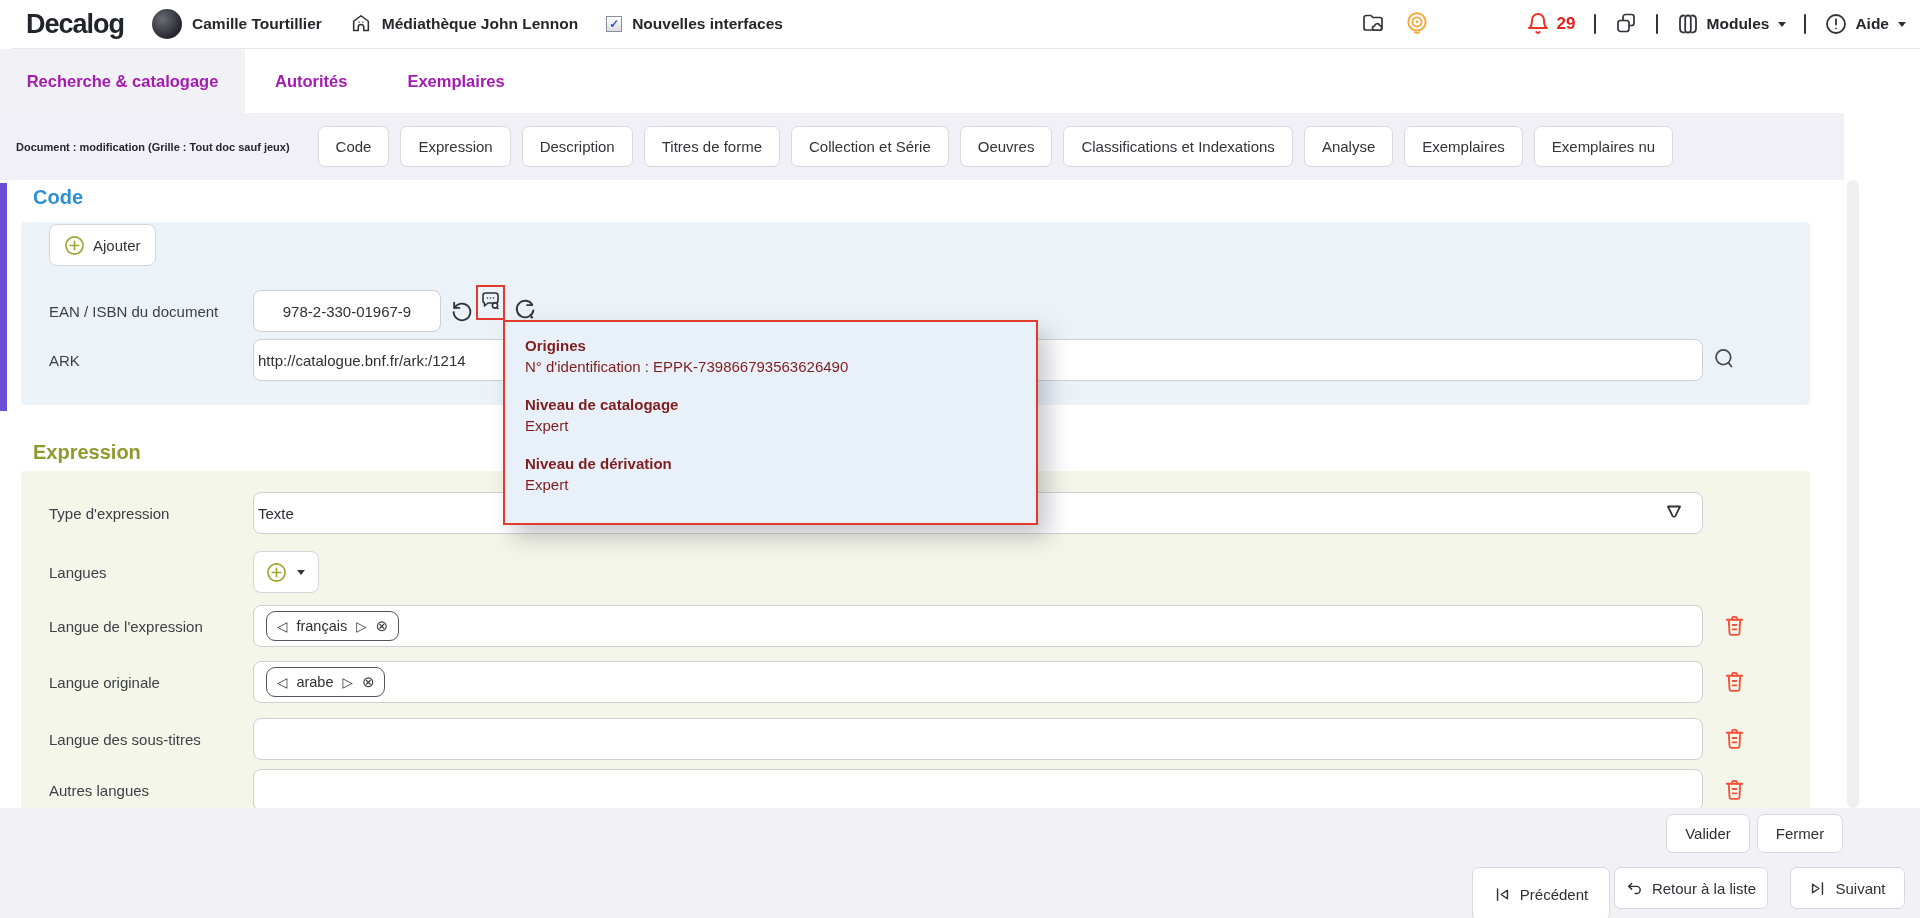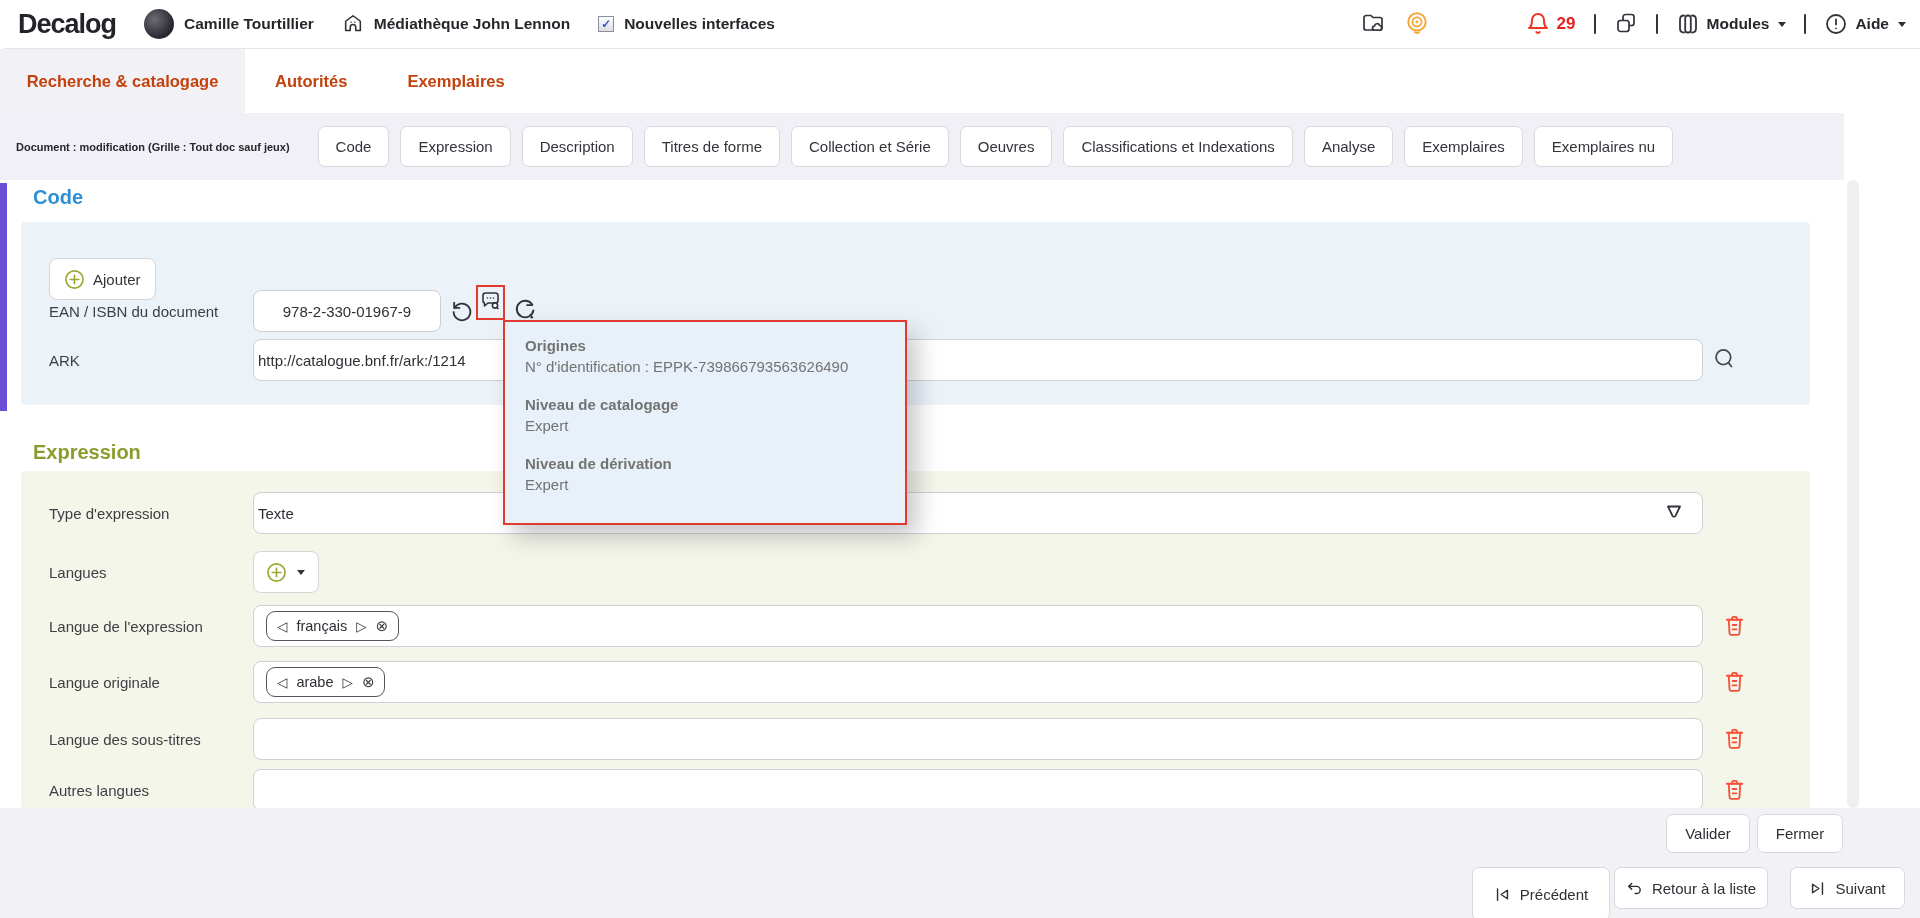--- a/index.html
+++ b/index.html
@@ -1,20 +1,20 @@
 <!DOCTYPE html>
 <html><head>
 <meta charset="utf-8">
 <style>
   html,body{margin:0;padding:0;background:#fff;}
   .screen{position:relative;width:1920px;height:918px;background:#fff;overflow:hidden;
           font-family:"Liberation Sans",sans-serif;color:#2f2f36;}
 
   
-  .topbar{position:absolute;top:0;left:4px;right:0;height:49px;background:#fff;
+  .topbar{position:absolute;top:0;left:12px;right:0;height:49px;background:#fff;
           border-bottom:1px solid #e6e6ea;display:flex;align-items:center;
           padding:0 14px;box-sizing:border-box;}
   .tb-left{display:flex;align-items:center;gap:28px;}
   .logo{font-size:27px;font-weight:800;color:#23232a;letter-spacing:-1px;}
   .tb-group{display:flex;align-items:center;gap:10px;}
   .tb-label{font-size:15.5px;font-weight:700;color:#26262c;white-space:nowrap;}
   .avatar{width:30px;height:30px;border-radius:50%;
           background:radial-gradient(circle at 35% 35%, #6b6b74, #26262e 70%);}
   .win-check{width:16px;height:16px;border:1px solid #8a8f9c;box-sizing:border-box;
              background:linear-gradient(#ffffff,#dcdce2);display:flex;align-items:center;
@@ -23,21 +23,21 @@
   .tb-divider{width:2px;height:20px;background:#33333b;border-radius:1px;}
   .noti-count{font-size:17px;font-weight:800;color:#e8211d;}
   .caret-down{width:0;height:0;border-left:4px solid transparent;border-right:4px solid transparent;
               border-top:5px solid #2f2f36;margin-left:2px;}
   .tb-spacer{width:60px;}
   .icon-btn{display:flex;align-items:center;gap:7px;background:none;border:none;padding:0;
             cursor:pointer;font-family:inherit;}
 
   
   .tabbar{position:absolute;top:49px;left:0;right:0;height:64px;background:#fff;display:flex;}
-  .tab{display:flex;align-items:center;color:#c2410c;font-weight:700;font-size:16.5px;
+  .tab{display:flex;align-items:center;color:#a21caf;font-weight:700;font-size:16.5px;
        padding:0 30px;cursor:pointer;white-space:nowrap;}
   .tab.active{background:#f2f2f6;width:245px;box-sizing:border-box;justify-content:center;padding:0;}
 
   
   .toolbar{position:absolute;top:113px;left:0;width:1844px;height:67px;background:#f0f0f6;
            display:flex;align-items:center;gap:11px;padding-left:16px;box-sizing:border-box;
            overflow:hidden;}
   .toolbar-title{font-weight:700;font-size:11px;color:#26262c;white-space:nowrap;margin-right:17px;}
   .chip-btn{height:41px;background:#fff;border:1px solid #d8d8de;border-radius:7px;padding:0 17px;
             font-size:15px;color:#33333a;white-space:nowrap;font-family:inherit;cursor:pointer;flex:none;}
@@ -64,23 +64,23 @@
 
   .chip{position:absolute;height:30px;border:1.5px solid #55555c;border-radius:9px;background:#fff;
         display:flex;align-items:center;gap:9px;padding:0 10px;font-size:14.5px;color:#2f2f36;
         box-sizing:border-box;}
   .chip-ctl{font-size:13.5px;color:#3a3a42;cursor:pointer;}
   .trash-btn{position:absolute;width:24px;height:26px;background:none;border:none;padding:0;cursor:pointer;}
 
   
   .red-box{position:absolute;left:476px;top:285px;width:29px;height:35px;border:2px solid #e23a2e;
            box-sizing:border-box;display:flex;align-items:center;justify-content:center;z-index:21;}
-  .tooltip{position:absolute;left:503px;top:320px;width:404px;height:205px;background:#e8f1f9;
+  .tooltip{position:absolute;left:503px;top:320px;width:535px;height:205px;background:#e8f1f9;
            border:2px solid #e23a2e;box-sizing:border-box;z-index:20;padding:13px 20px;
-           font-size:15px;line-height:21px;color:#737373;
+           font-size:15px;line-height:21px;color:#7f1d1d;
            box-shadow:10px 12px 22px rgba(95,95,110,.35);}
   .tooltip .tt-bold{font-weight:700;}
   .tt-gap{height:17px;}
 
   .scroll-strip{position:absolute;left:1847px;top:180px;width:12px;height:628px;background:#efeff2;
                 border-radius:6px;}
 
   
   .footer{position:absolute;left:0;top:808px;width:1920px;height:110px;background:#f1f1f6;z-index:30;}
   .btn{position:absolute;background:#fff;border:1px solid #d8d8de;border-radius:7px;font-size:15px;
@@ -189,21 +189,21 @@
     <button class="chip-btn">Classifications et Indexations</button>
     <button class="chip-btn">Analyse</button>
     <button class="chip-btn">Exemplaires</button>
     <button class="chip-btn">Exemplaires nu</button>
   </div>
 
   <div class="purple-bar"></div>
   <h2 class="section-title blue" style="top:186px;margin:0;">Code</h2>
   <div class="panel code"></div>
 
-  <button class="add-btn" style="left:49px;top:258px;">
+  <button class="add-btn" style="left:49px;top:224px;">
     <svg width="21" height="21" viewBox="0 0 22 22" fill="none" stroke="#9aa732" stroke-width="1.7" stroke-linecap="round">
         <circle cx="11" cy="11" r="9"></circle>
         <path d="M11 6.5v9M6.5 11h9"></path>
       </svg>
     <span>Ajouter</span>
   </button>
 
   <span class="field-label" style="left:49px;top:303px;">EAN / ISBN du document</span>
   <input class="input center" style="left: 253px; top: 290px; width: 188px;" value="978-2-330-01967-9">
 

